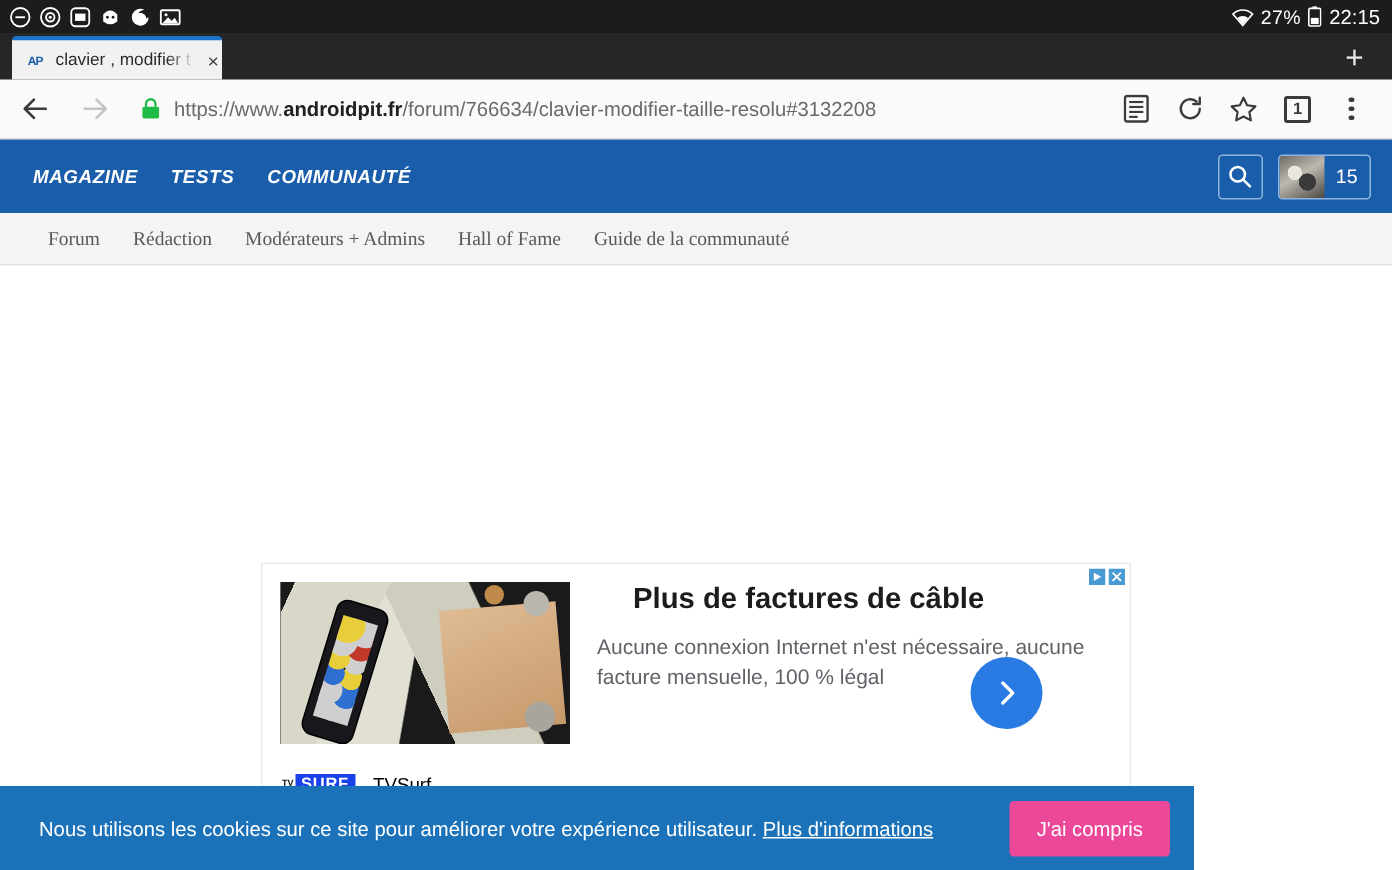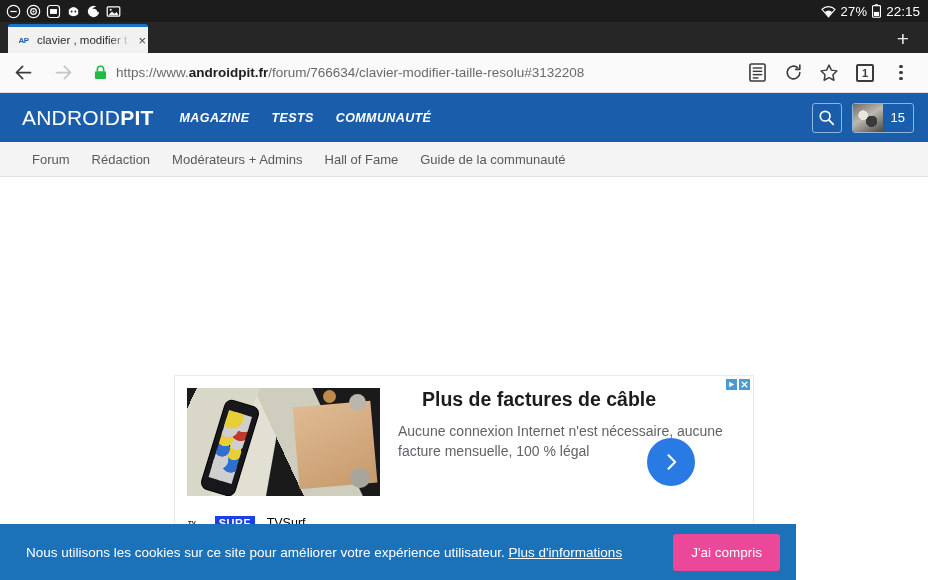--- a/index.html
+++ b/index.html
@@ -102,21 +102,21 @@
     background:
       radial-gradient(circle at 34% 40%, #e9e6e0 0 18%, transparent 19%),
       radial-gradient(circle at 62% 62%, #3a3a3a 0 22%, transparent 23%),
       linear-gradient(150deg, #6f6b64 0%, #bdb8b0 45%, #4a4843 100%);
   }
   .userchip .cnt { font-size: 13px; color: #fff; padding: 0 8px; font-weight: 500; }
 
   
   .subnav {
     height: 35px; background: #f4f4f4; border-bottom: 1px solid #e0e0e0;
-    display: flex; align-items: center; gap: 22px; padding-left: 32px;
+    display: flex; align-items: center; gap: 22px; padding-left: 32px; font-family: Liberation Serif, serif;
   }
   .subnav a { color: #58595b; font-size: 13px; text-decoration: none; }
 
   
   .content { position: relative; background: #fff; height: 344px; }
 
   .ad-wrap {
     position: absolute; left: 174px; top: 198px; width: 580px; height: 182px;
     background: #fff; border: 1px solid #eaeaea;
   }
@@ -164,21 +164,21 @@
   .ad-img .coin3 { position:absolute; right:10px; bottom:8px; width:20px; height:20px; border-radius:50%; background:#a8a59d;}
   .ad-text { flex: 1; padding-right: 10px; }
   .ad-title { font-size: 19.5px; font-weight: 700; color: #1c1c1c; line-height: 1.23; margin-left: 24px; }
   .ad-body { font-size: 14px; color: #5f6368; line-height: 1.45; margin-top: 9px; }
   .ad-cta {
     position: absolute; right: 58px; top: 62px;
     width: 48px; height: 48px; border-radius: 50%; background: #2a7ae4;
     display: flex; align-items: center; justify-content: center;
   }
   .ad-brand { position: absolute; left: 13px; bottom: 26px; display: flex; align-items: center; gap: 12px; }
-  .surf-logo { display: flex; align-items: center; gap: 19px; }
+  .surf-logo { display: flex; align-items: center; gap: 1px; }
   .surf-logo .tv { font-size: 6px; font-weight: bold; color: #111; line-height: 6px; text-align:center;}
   .surf-logo .surf {
     background: #1a41e8; color: #fff; font-size: 11px; font-weight: 700;
     padding: 1px 4px; letter-spacing: .5px;
   }
   .ad-brandname { font-size: 12.5px; color: #000000; }
 
   
   .sidecard {
     position: absolute; left: 27px; top: 398px; width: 148px;
@@ -303,21 +303,20 @@
   <div class="tbicon">
     <span class="kebab">
         <i></i>
         <i></i>
         <i></i>
       </span>
   </div>
 </div>
 
 <div class="site-header">
-  <div class="logo"><span class="light">ANDROID</span><span class="bold">PIT</span></div>
   <nav class="mainnav">
     <a href="#">MAGAZINE</a>
     <a href="#">TESTS</a>
     <a href="#">COMMUNAUTÉ</a>
   </nav>
   <div class="header-right">
     <div class="searchbtn">
       <svg width="17" height="17" viewBox="0 0 20 20">
           <circle cx="8.4" cy="8.4" r="5.7" fill="none" stroke="#fff" stroke-width="2"></circle>
           <path d="M12.7 12.7L18 18" stroke="#fff" stroke-width="2" stroke-linecap="round"></path>

